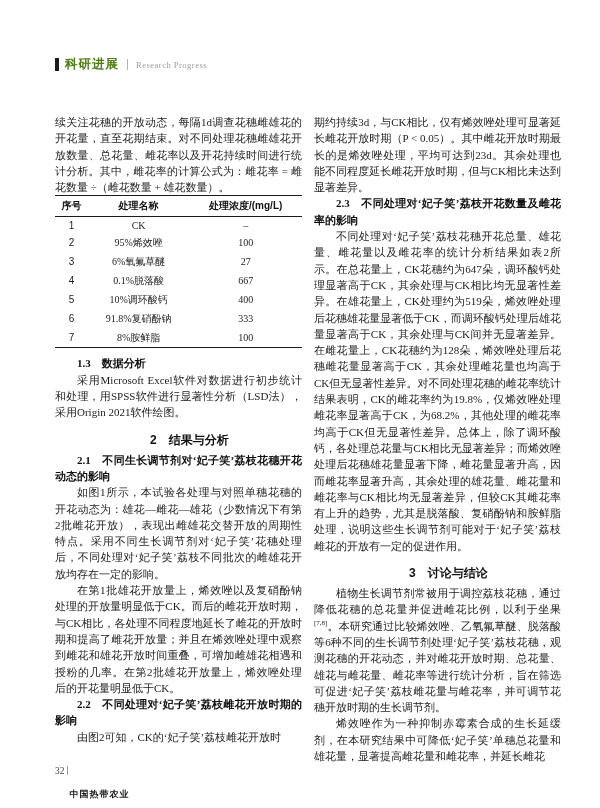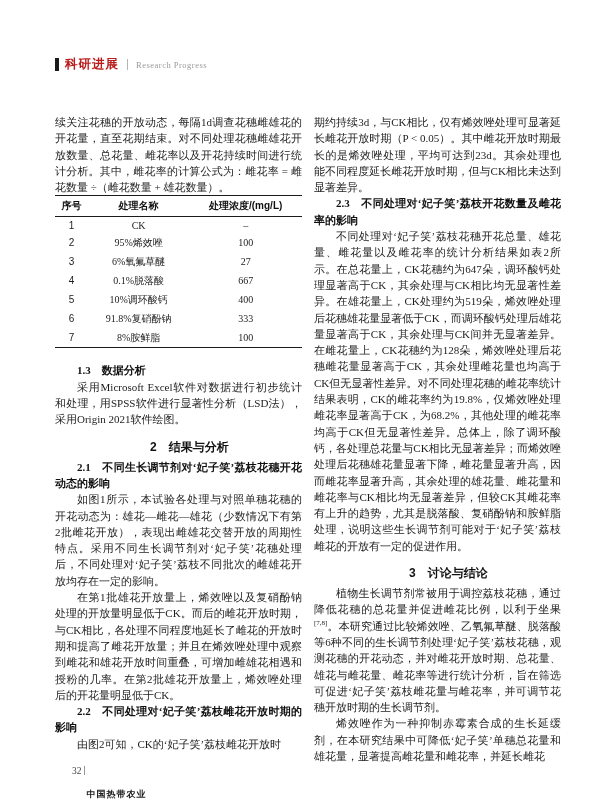--- a/index.html
+++ b/index.html
@@ -15,21 +15,21 @@
   
   .page-header {
     position: absolute; top: 56px; left: 55px; right: 40px;
     display: flex; align-items: center; gap: 6px;
   }
   .header-block {
     width: 4px; height: 13px; background: #1a1a1a; flex: 0 0 auto;
   }
   .header-cn {
     font-family: "Liberation Sans", "DejaVu Sans", sans-serif;
-    font-weight: bold; font-size: 12.5px; color: #b91c1c;
+    font-weight: bold; font-size: 12.5px; color: #4d7c0f;
     letter-spacing: 1px;
   }
   .header-divider {
     width: 1px; height: 11px; background: #b5b5b5; margin: 0 2px; flex: 0 0 auto;
   }
   .header-en {
     font-size: 8.5px; color: #9a9a9a; letter-spacing: 0.5px;
   }
   
   .columns {
@@ -47,21 +47,21 @@
     font-family: Liberation Serif, serif;
     font-weight: bold; font-size: 11px; line-height: 16.3px;
     text-align: justify; text-indent: 2em; color: #111;
   }
   .heading-major {
     font-family: "Liberation Sans", "DejaVu Sans", sans-serif;
     font-weight: bold; font-size: 12px; line-height: 17px;
     text-indent: 1.8em; color: #111;
     margin-top: 11px; margin-bottom: 3px; text-align: center;
   }
-  .mt-sm { margin-top: 14px; }
+  .mt-sm { margin-top: 7px; }
   sup { font-size: 7px; line-height: 0; }
   
   .tbl-caption {
     margin-top: 7px; margin-bottom: 4px;
     font-style: italic;
     font-size: 10.5px; text-align: center; color: #1c1c1c;
     letter-spacing: 0.5px;
   }
   table.data {
     width: 100%; border-collapse: collapse;
@@ -73,21 +73,21 @@
     font-weight: bold; font-size: 10px; padding: 3px 1px;
     border-bottom: 0.8px solid #1a1a1a; text-align: center; color: #111; margin-top: 23px;
   }
   table.data td {
     font-size: 10px; padding: 2.5px 1px; text-align: center; color: #1c1c1c;
   }
   table.data td.treat { }
   table.data td.serial { font-family: "Liberation Sans", "DejaVu Sans", sans-serif; }
   
   .page-footer {
-    position: absolute; top: 740px; left: 72px;
+    position: absolute; top: 740px; left: 55px;
     display: flex; align-items: center; gap: 2px; justify-content: space-between;
   }
   .footer-page { font-size: 9.5px; color: #444; }
   .footer-divider { width: 1px; height: 9px; background: #999; }
   .footer-journal {
     font-family: "Liberation Sans", "DejaVu Sans", sans-serif;
     font-weight: bold; font-size: 9px; color: #1a1a1a; letter-spacing: 1px; margin-top: 48px;
   }
 </style>
 </head>

